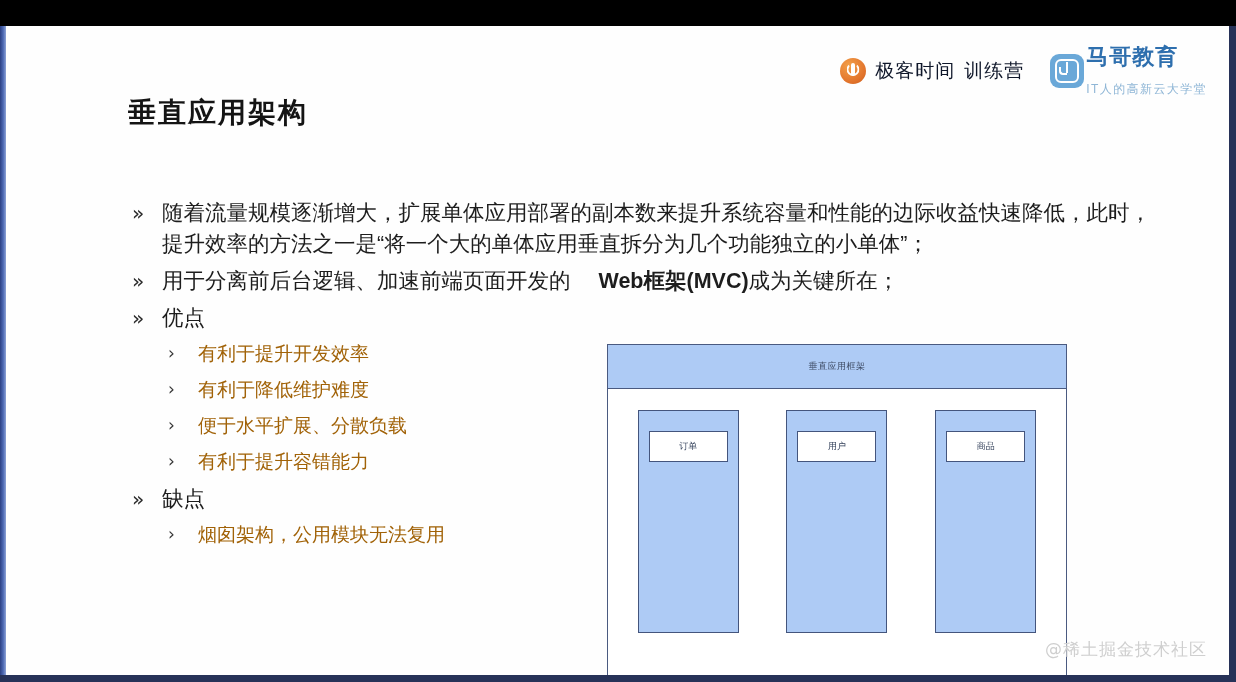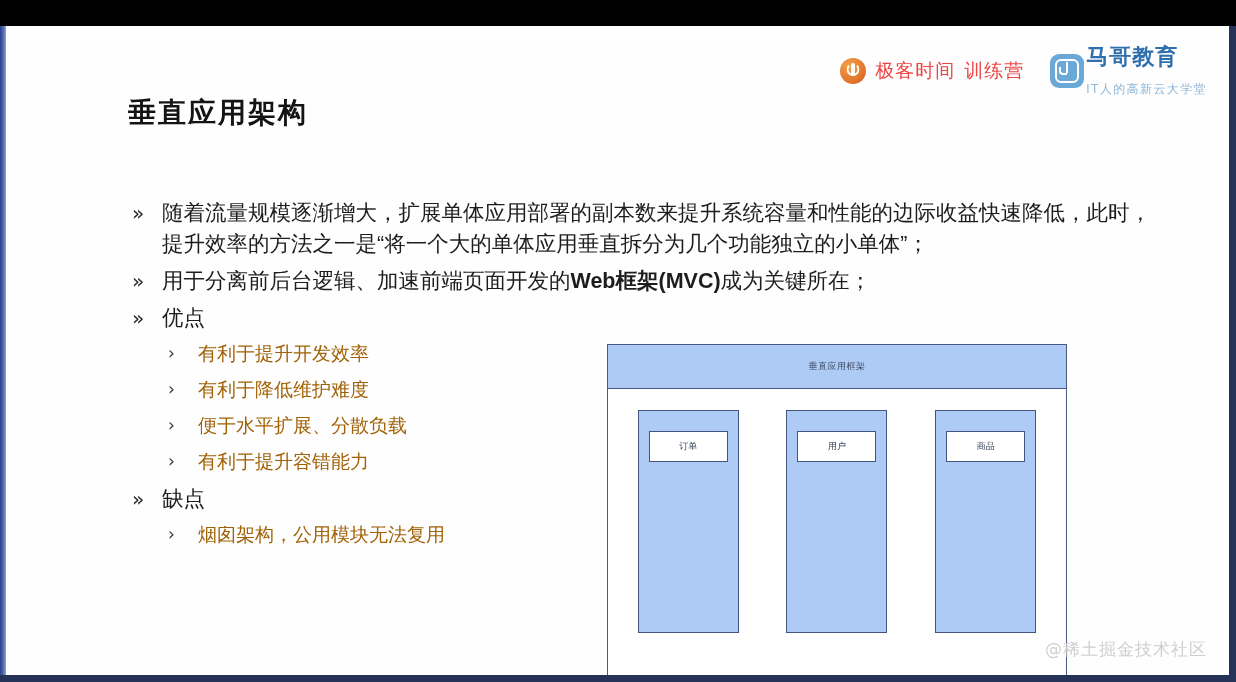--- a/index.html
+++ b/index.html
@@ -106,21 +106,21 @@
     transform: translateX(-50%);
     width: 13px;
     height: 13px;
     border: 2.4px solid #ffffff;
     border-top-color: transparent;
     border-radius: 50%;
     box-sizing: border-box;
   }
   .geek-text {
     font-size: 19px;
-    color: #ef4444;
+    color: #0f172a;
     letter-spacing: 1px;
     font-family: "DejaVu Sans", "Liberation Sans", sans-serif;
     white-space: nowrap;
   }
   .geek-text .camp { margin-left: 9px; }
 
   .logo-magedu {
     display: flex;
     align-items: center;
     gap: 2px;
@@ -213,21 +213,21 @@
     color: #2d2d2d;
     line-height: 30px;
     font-family: "DejaVu Sans", "Liberation Sans", sans-serif;
   }
   .bullet .btext {
     font-size: 21.5px;
     color: #1d1d1d;
     line-height: 31px;
     font-family: Liberation Sans, sans-serif;
   }
-  .bullet .btext b { font-weight: bold; }
+  .bullet .btext b { font-weight: bold; margin-left: 28px; }
 
   .sub-list { margin: 2px 0 6px 0; }
   .sub-bullet {
     display: flex;
     align-items: flex-start;
     margin-bottom: 10px;
   }
   .sub-bullet .mark {
     flex: none;
     width: 44px;

